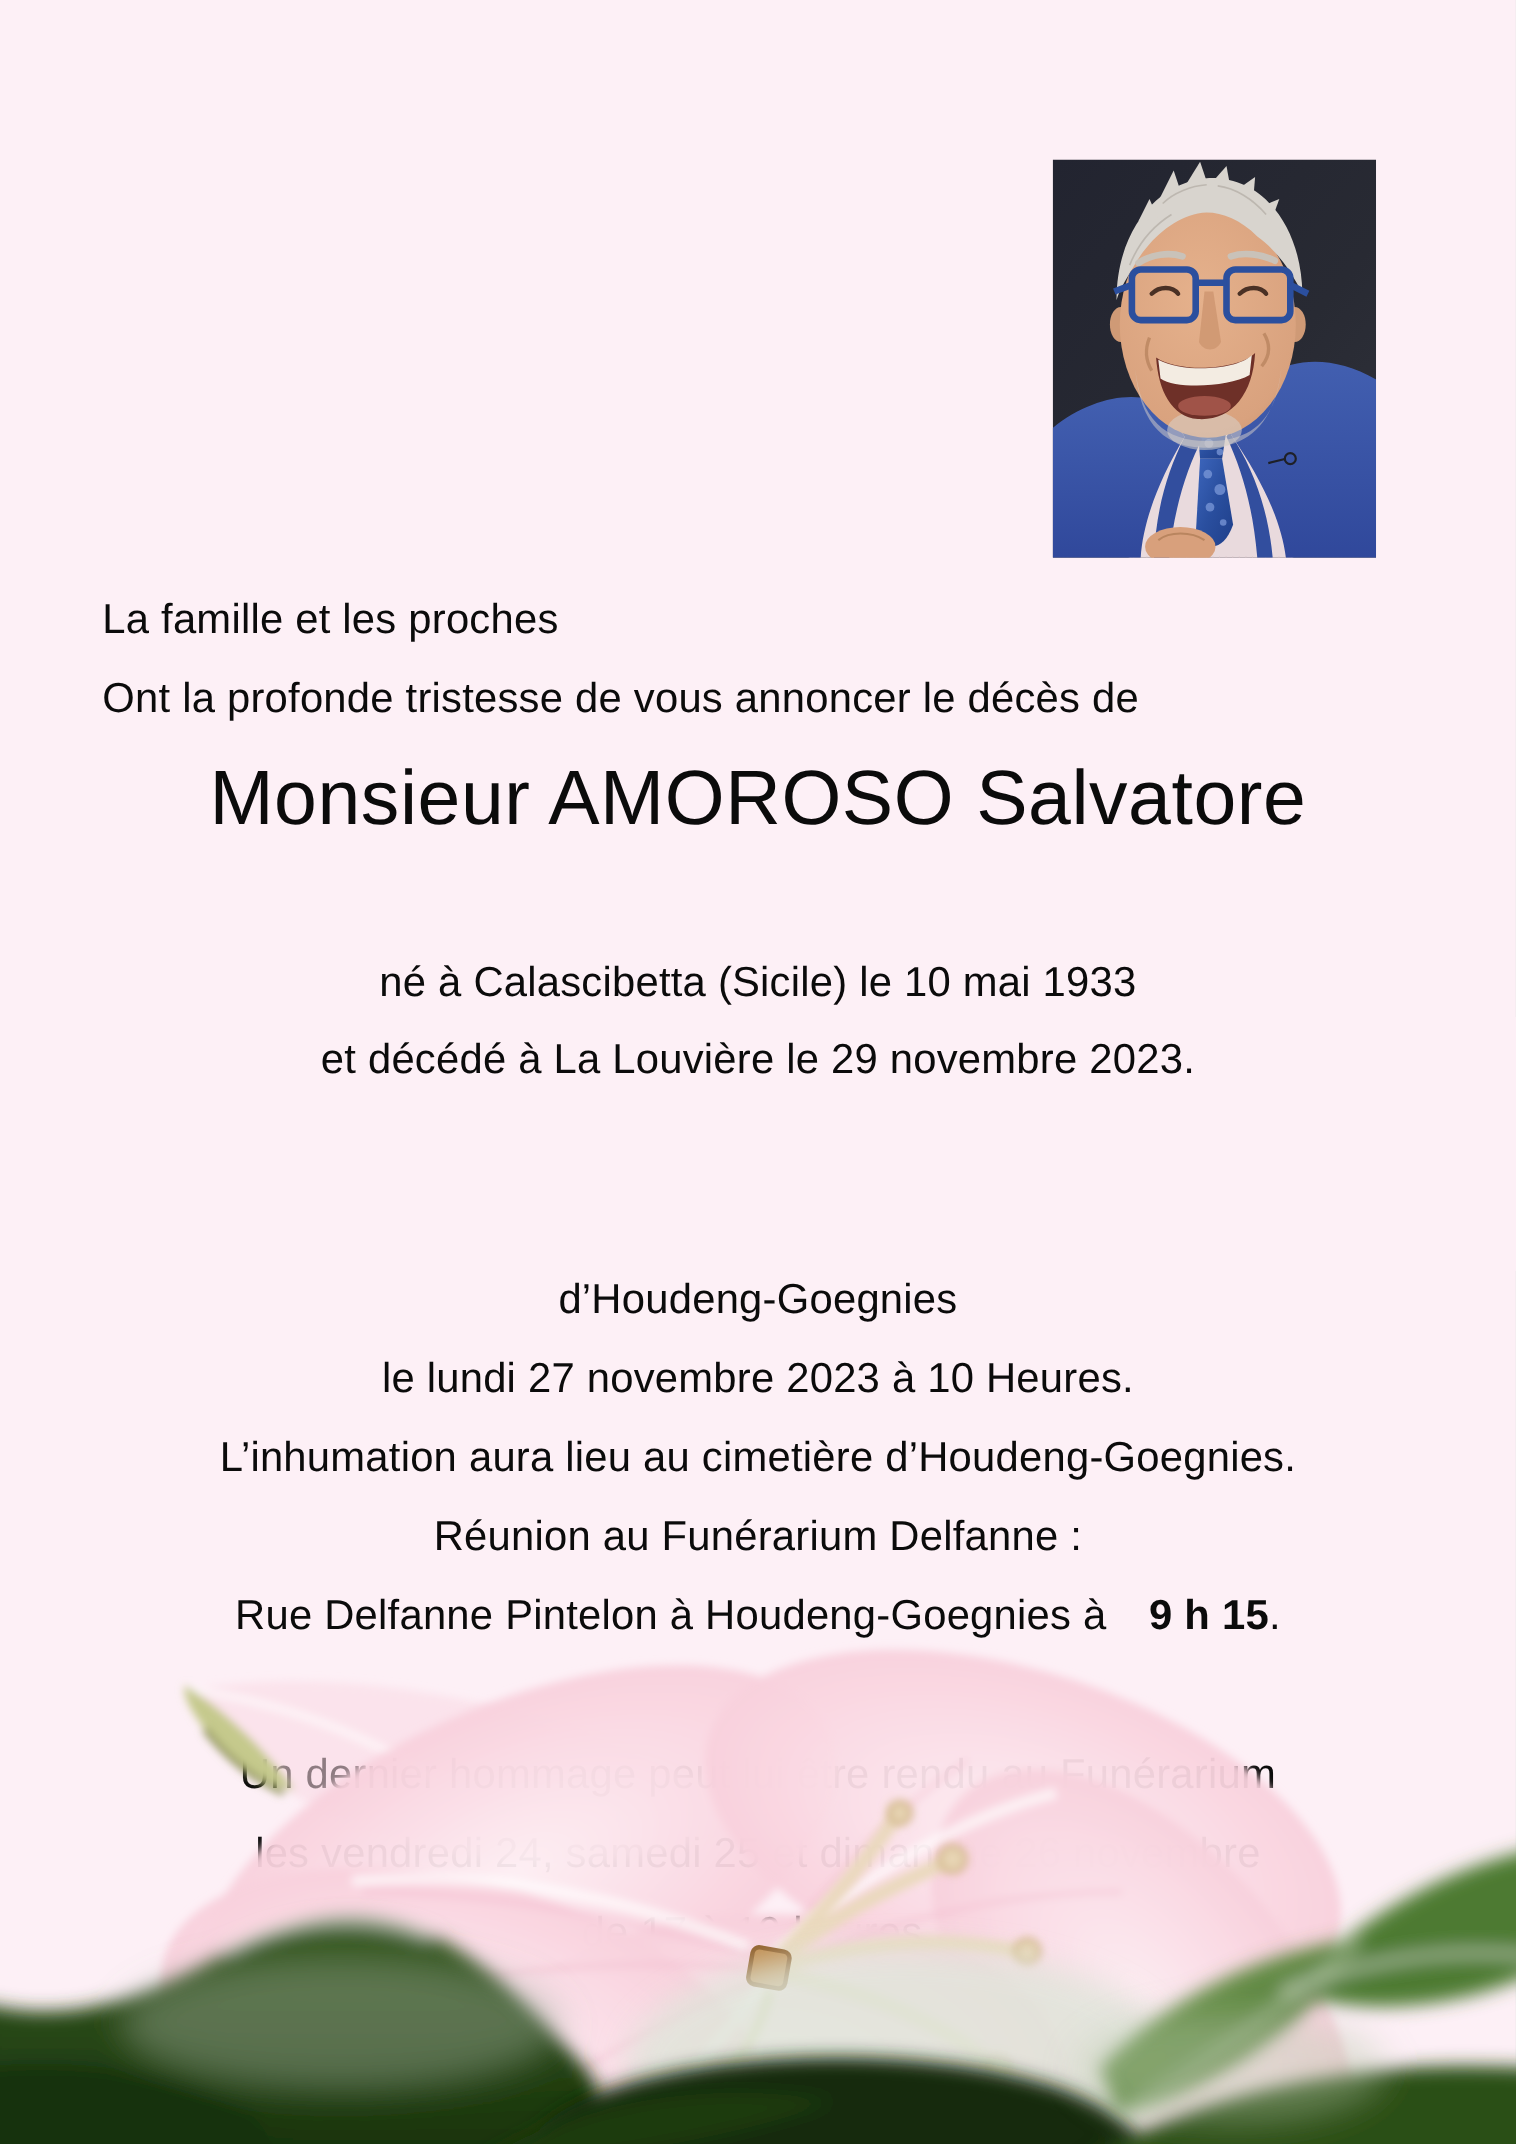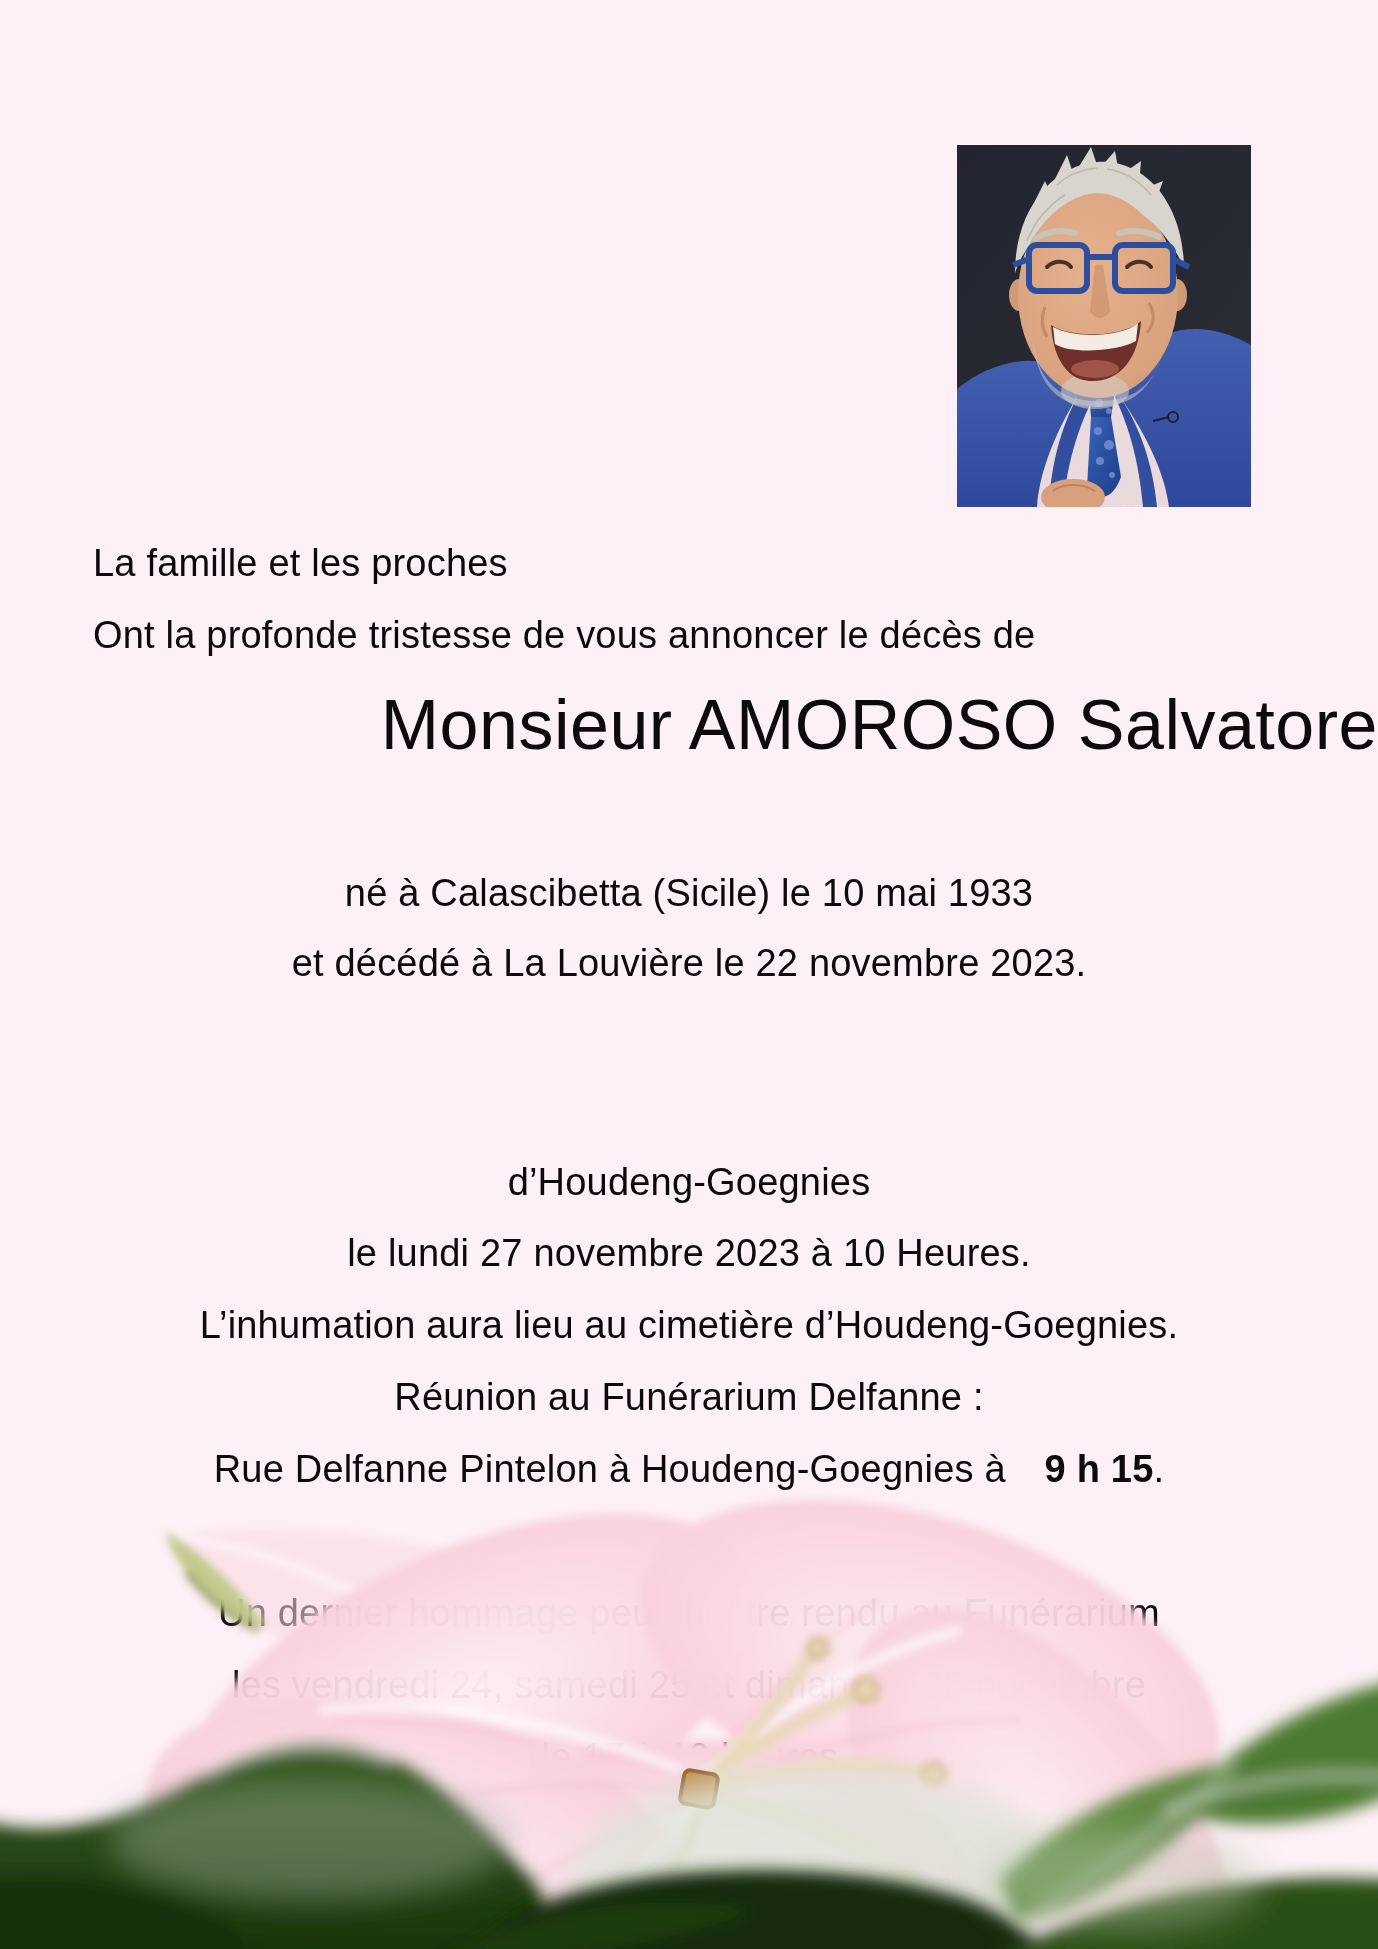--- a/index.html
+++ b/index.html
@@ -22,21 +22,21 @@
     text-align:center;
     font-size:38px;
     line-height:50px;
     white-space:nowrap;
     letter-spacing:0.2px;
   }
   .line.left{text-align:right;left:93px;right:auto;}
   .line.bold{font-weight:400;}
   .title{
     position:absolute;left:0;right:0;
-    text-align:right;
+    text-align:center;
     font-size:70px;line-height:84px;
     white-space:nowrap;
     letter-spacing:0.5px;
   }
   .photo{
     position:absolute;
     left:957px;top:145px;
     width:294px;height:362px;
   }
   .flower{
@@ -154,21 +154,21 @@
     <path d="M88,162 C84,172 84,182 90,192" stroke="#b9855f" stroke-width="3" fill="none" opacity="0.8"></path>
     <path d="M192,158 C198,168 198,178 190,188" stroke="#b9855f" stroke-width="3" fill="none" opacity="0.8"></path>
   </svg>
 
   <div class="line left" style="top:538px">La famille et les proches</div>
   <div class="line left" style="top:610px">Ont la profonde tristesse de vous annoncer le décès de</div>
 
   <div class="title" style="top:683px">Monsieur AMOROSO Salvatore</div>
 
   <div class="line" style="top:868px">né à Calascibetta (Sicile) le 10 mai 1933</div>
-  <div class="line" style="top:938px">et décédé à La Louvière le 22 novembre 2023.</div>
+  <div class="line" style="top:938px">et décédé à La Louvière le 29 novembre 2023.</div>
 
   <div class="line" style="top:1157px">d’Houdeng-Goegnies</div>
   <div class="line bold" style="top:1228px">le lundi 27 novembre 2023 à 10 Heures.</div>
   <div class="line" style="top:1300px">L’inhumation aura lieu au cimetière d’Houdeng-Goegnies.</div>
   <div class="line" style="top:1372px">Réunion au Funérarium Delfanne :</div>
   <div class="line" style="top:1444px">
     <span>Rue Delfanne Pintelon à Houdeng-Goegnies à </span><b>9 h 15</b><span>.</span>
   </div>
 
   <div class="line" style="top:1588px">Un dernier hommage peut lui être rendu au Funérarium</div>

